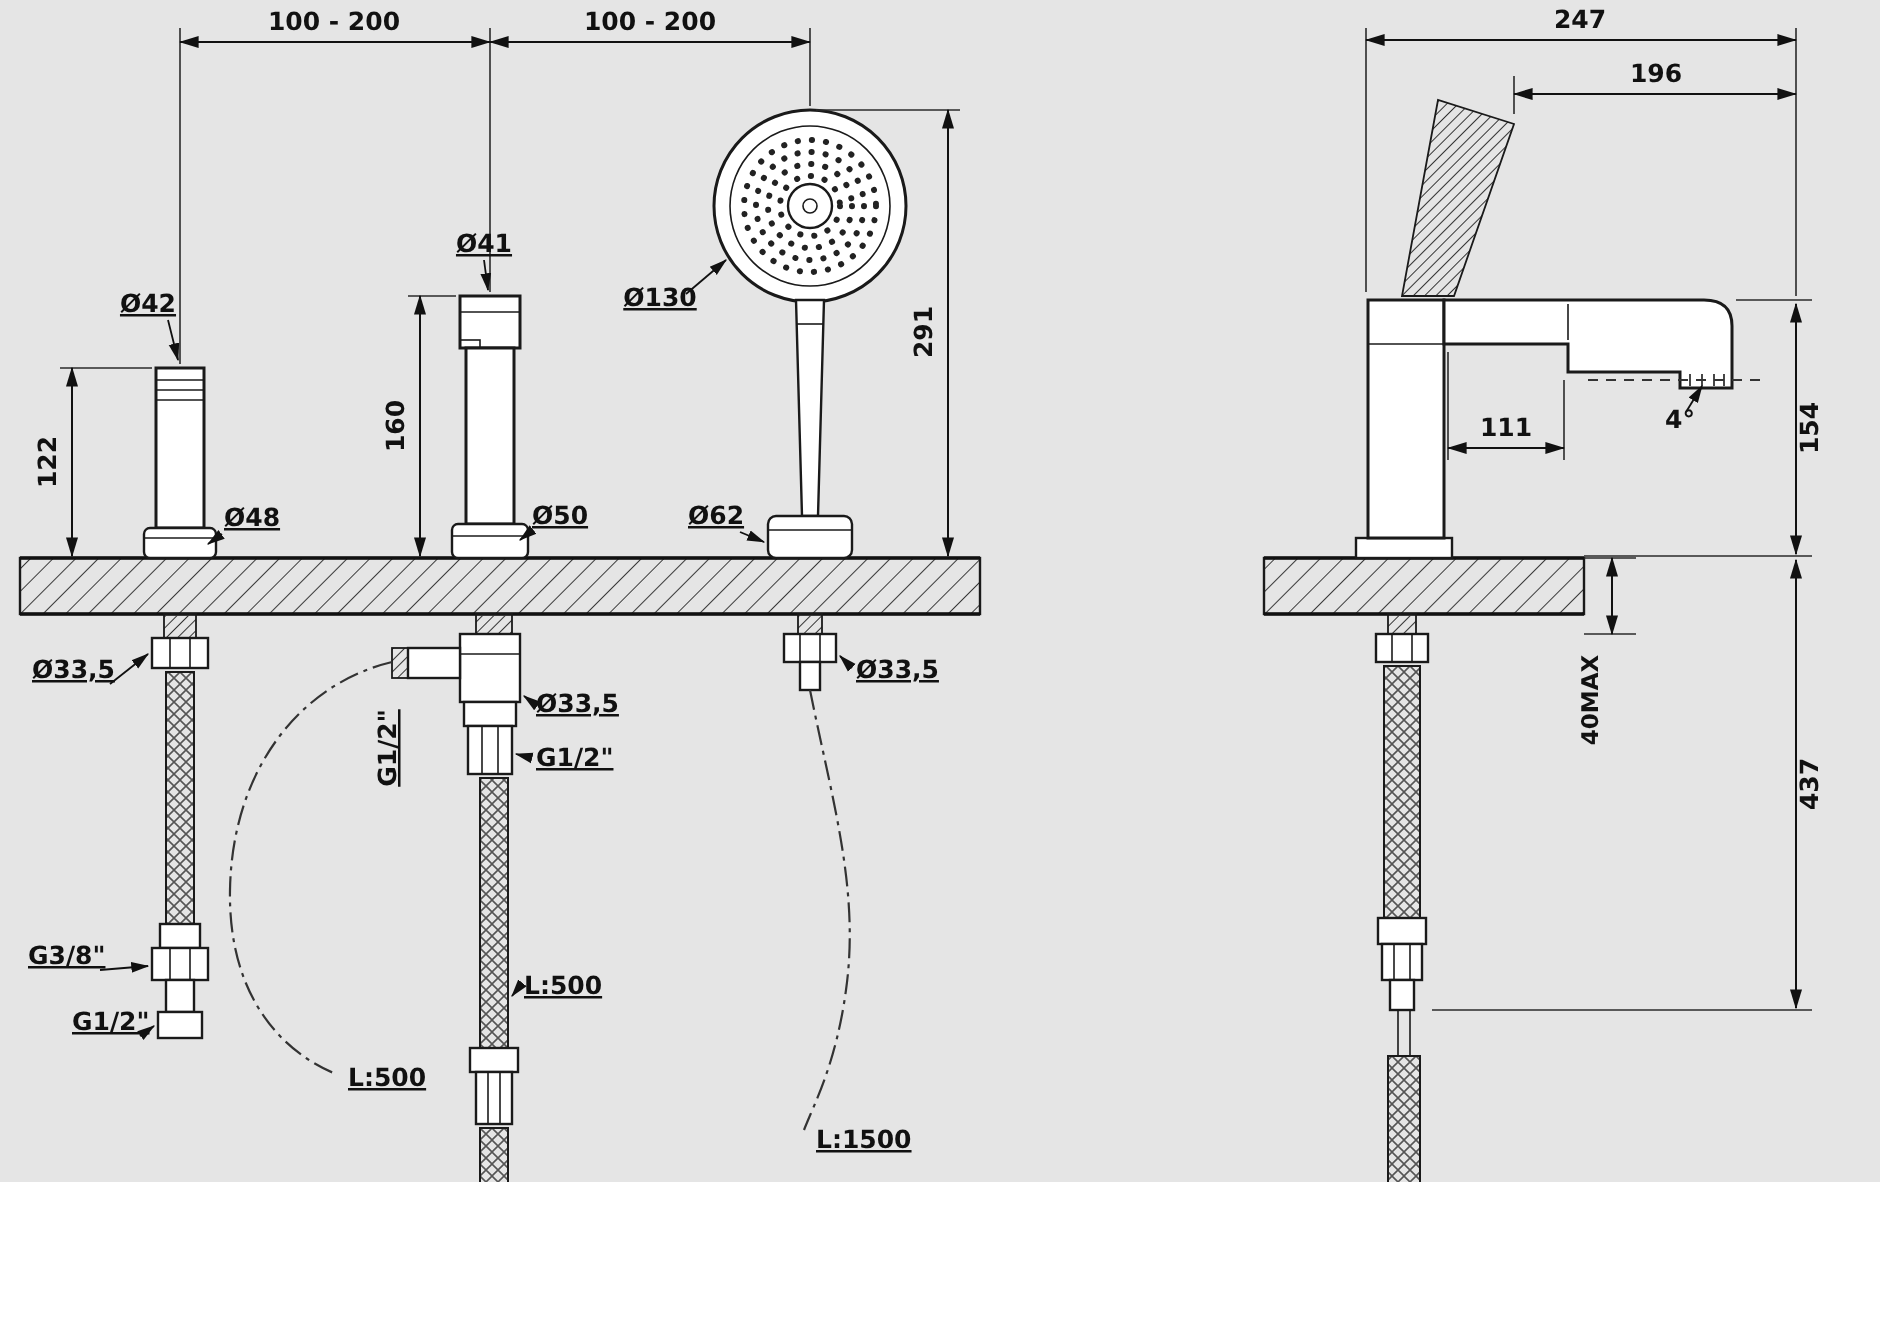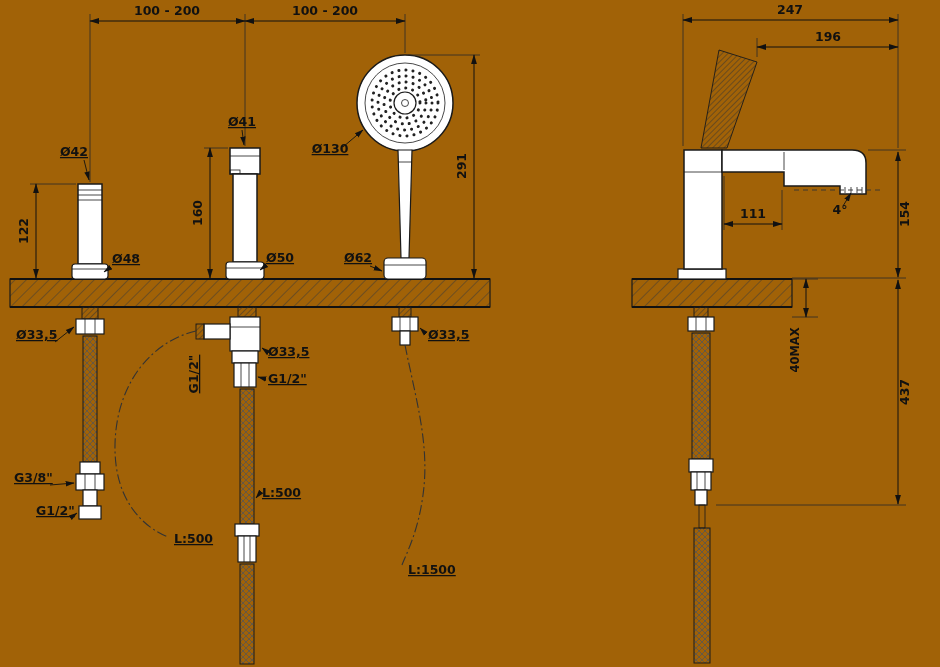--- a/index.html
+++ b/index.html
@@ -1,16 +1,16 @@
 <!DOCTYPE html>
 <html><head>
 <meta charset="utf-8">
 <style>
   html,body{margin:0;padding:0;background:#fff;}
-  .page{position:relative;width:940px;height:667px;background:#a16207;overflow:hidden;
+  .page{position:relative;width:940px;height:591px;background:#e5e5e5;overflow:hidden;
         font-family:"DejaVu Sans",sans-serif;}
   svg{display:block;}
   .sw{stroke:#1a1a1a;fill:#fff;stroke-width:1.2;}
   .sw2{stroke:#1a1a1a;fill:#fff;stroke-width:1.5;}
   .thin{stroke:#1a1a1a;fill:none;stroke-width:0.8;}
   .ext{stroke:#2a2a2a;fill:none;stroke-width:0.8;}
   .dim{stroke:#111;fill:none;stroke-width:1;marker-start:url(#arr);marker-end:url(#arr);}
   .lead{stroke:#111;fill:none;stroke-width:0.9;marker-end:url(#arr);}
   .dashdot{stroke:#333;stroke-width:1.1;fill:none;stroke-dasharray:10 3 2 3;}
   .dashed{stroke:#333;stroke-width:0.9;fill:none;stroke-dasharray:5 4;}

